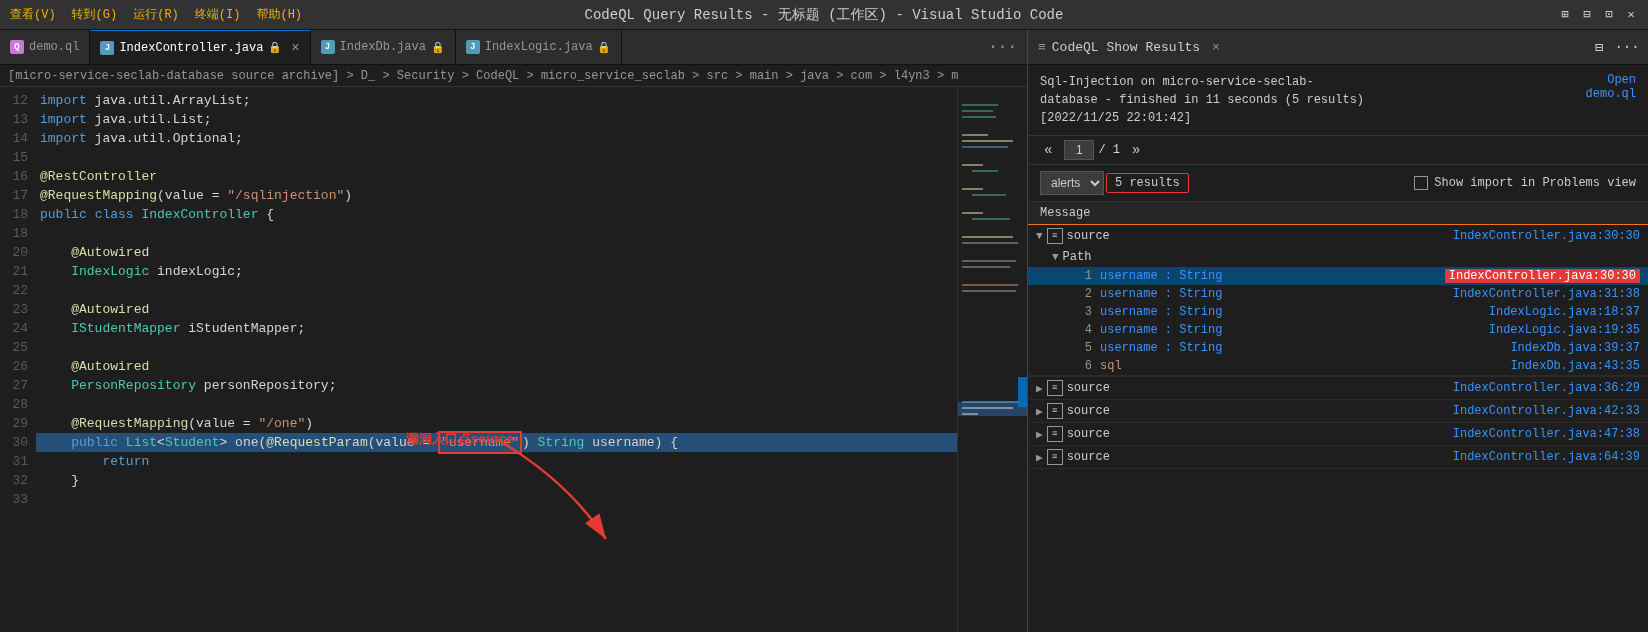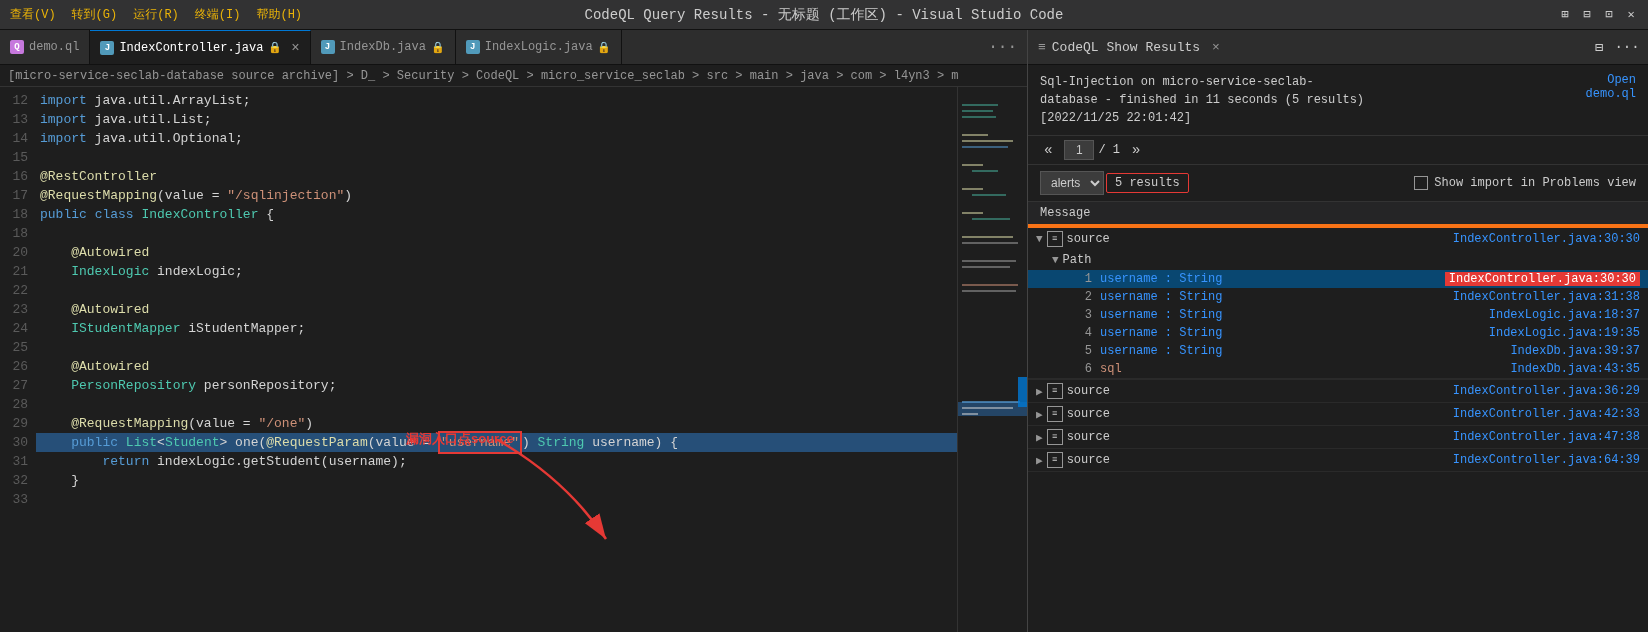--- a/index.html
+++ b/index.html
@@ -330,21 +330,21 @@
     .results-table {
       flex: 1;
       overflow-y: auto;
       overflow-x: hidden;
     }
     .results-col-header {
       background: #252526;
       padding: 4px 12px;
       font-size: 12px;
       color: #cccccc;
-      border-bottom: 4px solid #f97316;
+      border-bottom: 1px solid #f97316;
       display: flex;
       justify-content: space-between;
     }
     .result-group {
       border-bottom: 1px solid #2a2a2a;
     }
     .result-group-header {
       display: flex;
       align-items: center;
       padding: 3px 8px;
@@ -540,21 +540,21 @@
 
         <div class="code-line">
           <span class="white">    </span><span class="anno">@RequestMapping</span><span class="white">(value = </span><span class="str">"/one"</span><span class="white">)</span>
         </div>
 
         <div class="code-line highlighted">
           <span class="white">    </span><span class="kw">public</span><span class="white"> </span><span class="type">List</span><span class="white">&lt;</span><span class="type">Student</span><span class="white">&gt; one(</span><span class="anno">@RequestParam</span><span class="white">(value = </span><span style="border:2px solid #e53935;color:#ce9178;padding:0 1px">"username"</span><span class="white">) </span><span class="type">String</span><span class="white"> username) {</span>
         </div>
 
         <div class="code-line">
-          <span class="white">        </span><span class="kw">return</span><span class="white"> indexLogic.getStudent(username);</span>
+          <span class="white">        </span><span class="kw">return</span>
         </div>
 
         <div class="code-line">
           <span class="white">    }</span>
         </div>
 
         <div class="code-line">&nbsp;</div>
 
         <div style="position:absolute; top: 342px; left: 370px; pointer-events:none;">
           <span style="color:#e53935; font-size:13px; font-weight:bold; font-family: Liberation Sans, sans-serif;">漏洞入口点source</span>

